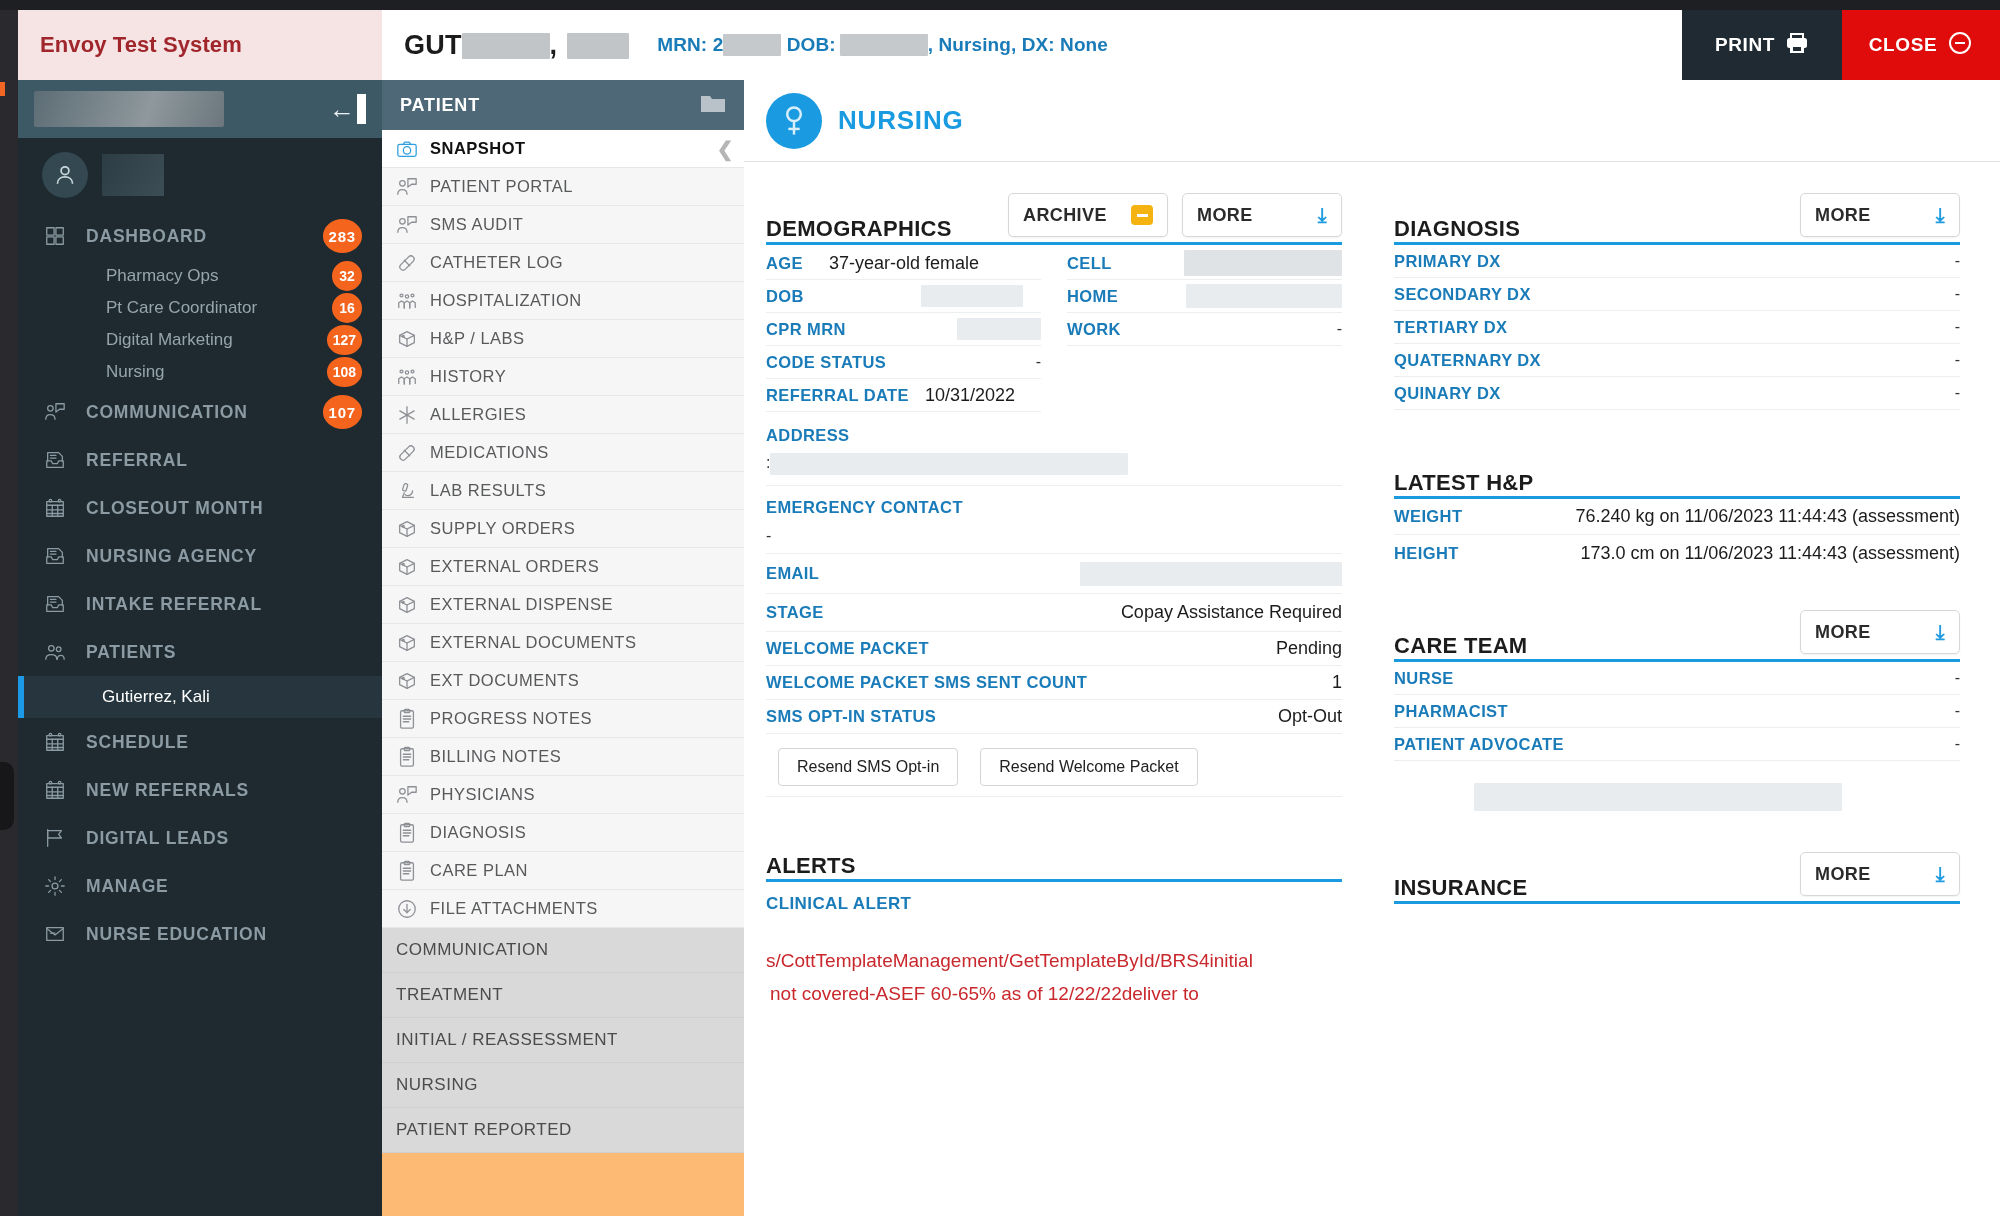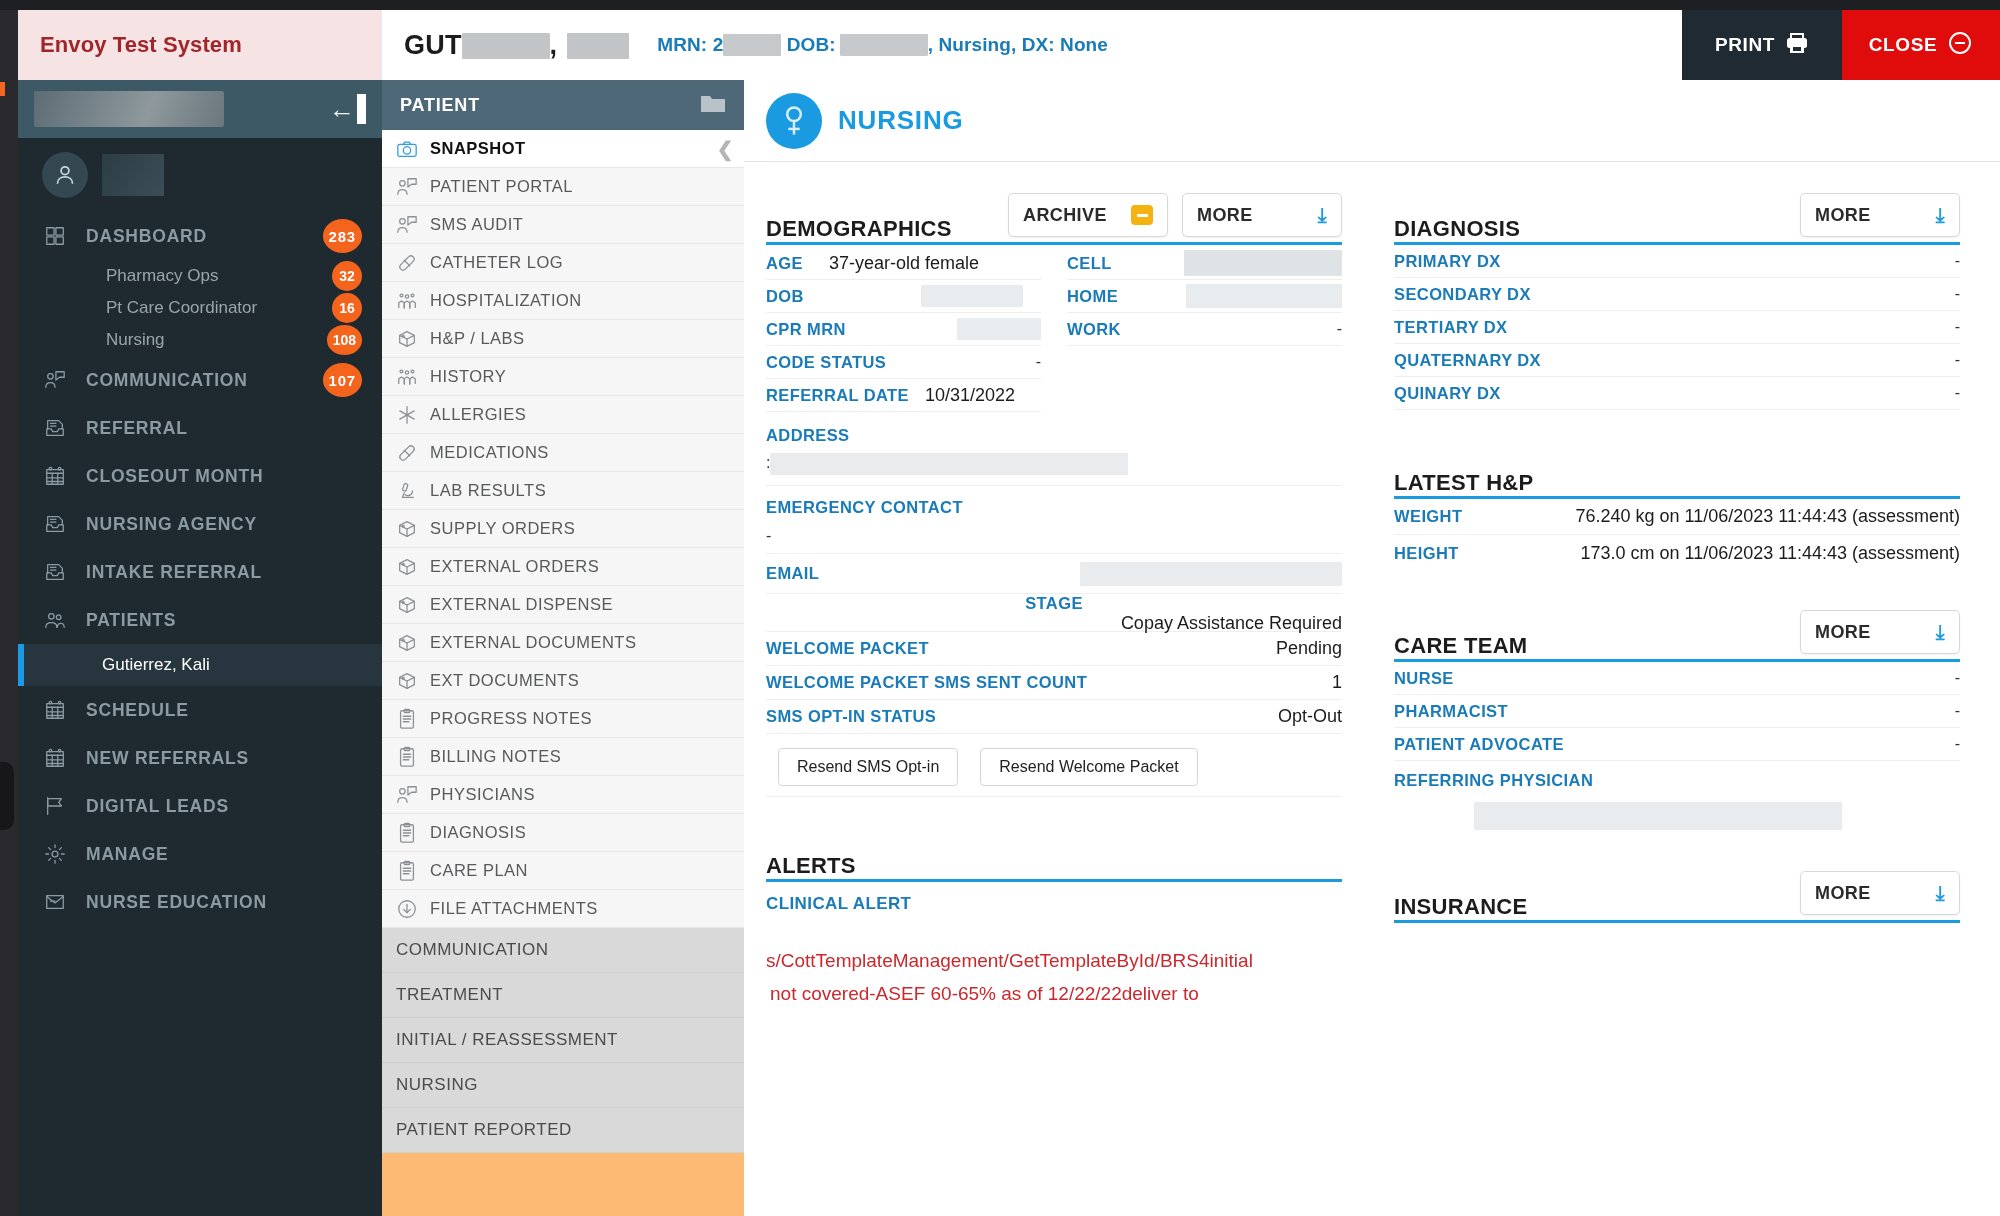--- a/index.html
+++ b/index.html
@@ -292,20 +292,24 @@
         </div>
         <div class="nav-sub">
           <span>Pharmacy Ops</span>
           <span class="badge">32</span>
         </div>
         <div class="nav-sub">
           <span>Pt Care Coordinator</span>
           <span class="badge">16</span>
         </div>
         <div class="nav-sub">
+          <span>Digital Marketing</span>
+          <span class="badge">127</span>
+        </div>
+        <div class="nav-sub">
           <span>Nursing</span>
           <span class="badge">108</span>
         </div>
         <div class="nav-item">
           <span class="ico">
             <svg width="22" height="22" viewBox="0 0 24 24" fill="none" stroke="currentColor" stroke-width="1.4" stroke-linecap="round" stroke-linejoin="round">
               <circle cx="7" cy="8" r="3"></circle>
               <path d="M2 20c0-3.3 2.2-5.2 5-5.2s5 1.9 5 5.2"></path>
               <path d="M13 3h9v6h-5l-4 3z"></path>
             </svg>
@@ -777,21 +781,21 @@
         <div>
           <div class="dlabel">EMERGENCY CONTACT</div>
           <div class="blockline" style="padding:10px 0 8px;color:#333;font-size:16px;">-</div>
         </div>
 
         <div class="drow" style="height:40px;">
           <span class="dlabel">EMAIL</span>
           <span class="redact-lt" style="width:262px;height:24px;margin-left:auto;"></span>
         </div>
 
-        <div class="drow" style="height:38px;flex-direction:column;">
+        <div class="drow" style="height:38px;">
           <span class="dlabel">STAGE</span>
           <span class="dval">Copay Assistance Required</span>
         </div>
         <div class="drow" style="height:34px;">
           <span class="dlabel">WELCOME PACKET</span>
           <span class="dval">Pending</span>
         </div>
         <div class="drow" style="height:34px;">
           <span class="dlabel">WELCOME PACKET SMS SENT COUNT</span>
           <span class="dval">1</span>
@@ -886,21 +890,20 @@
             <div class="drow">
               <span class="dlabel">PHARMACIST</span>
               <span class="dval dash">-</span>
             </div>
             <div class="drow">
               <span class="dlabel">PATIENT ADVOCATE</span>
               <span class="dval dash">-</span>
             </div>
           </div>
         <div style="padding-top:10px;">
-          <div class="dlabel">REFERRING PHYSICIAN</div>
           <div style="padding:12px 0 0 80px;">
             <span class="redact-lt" style="width:368px;height:28px;"></span>
           </div>
         </div>
 
         <div style="height:36px;"></div>
         <div class="sec-head">
           <div class="sec-title">INSURANCE</div>
           <div class="sec-btns">
             <div class="obtn">

